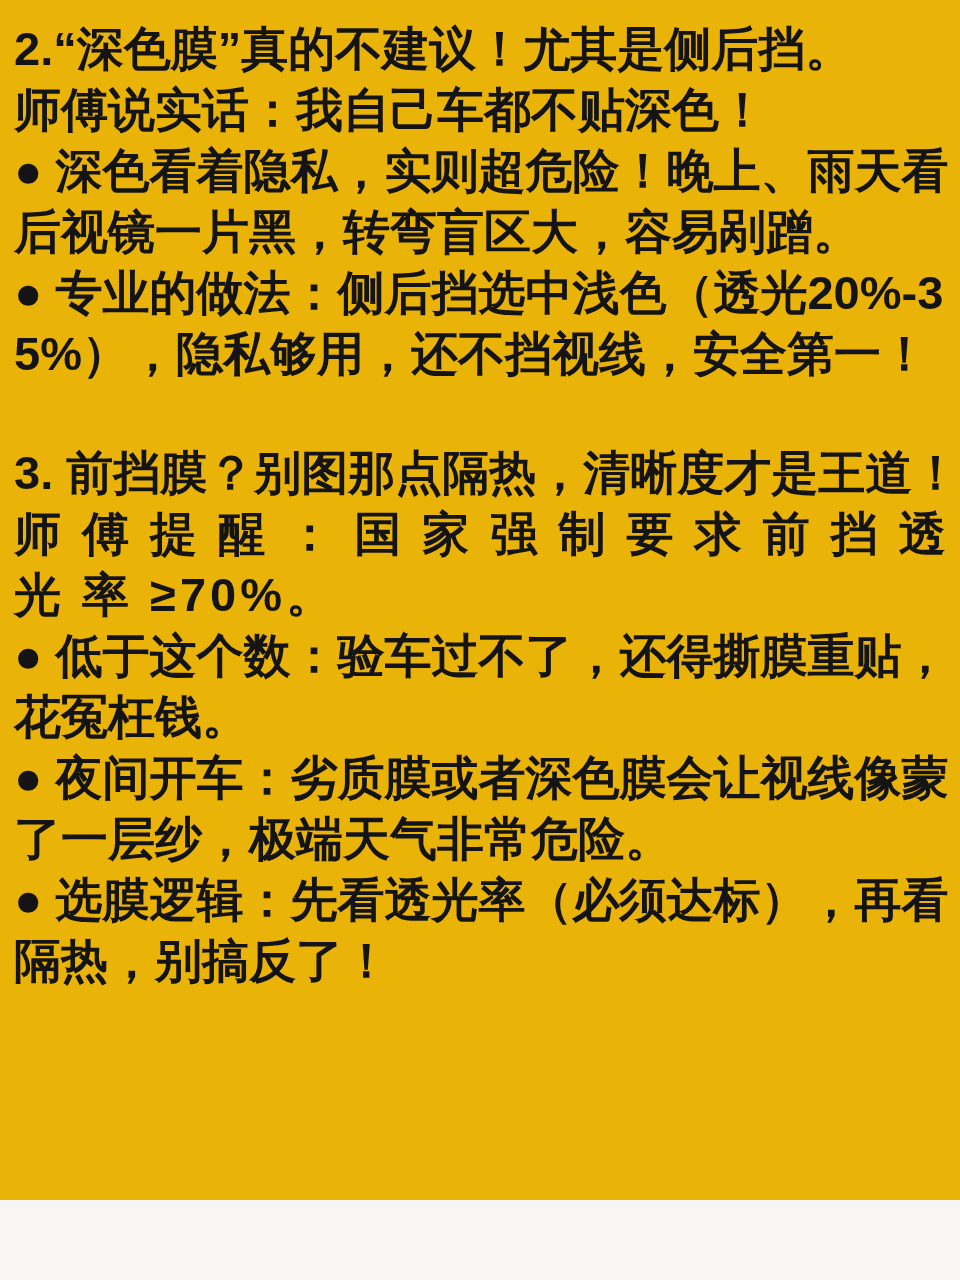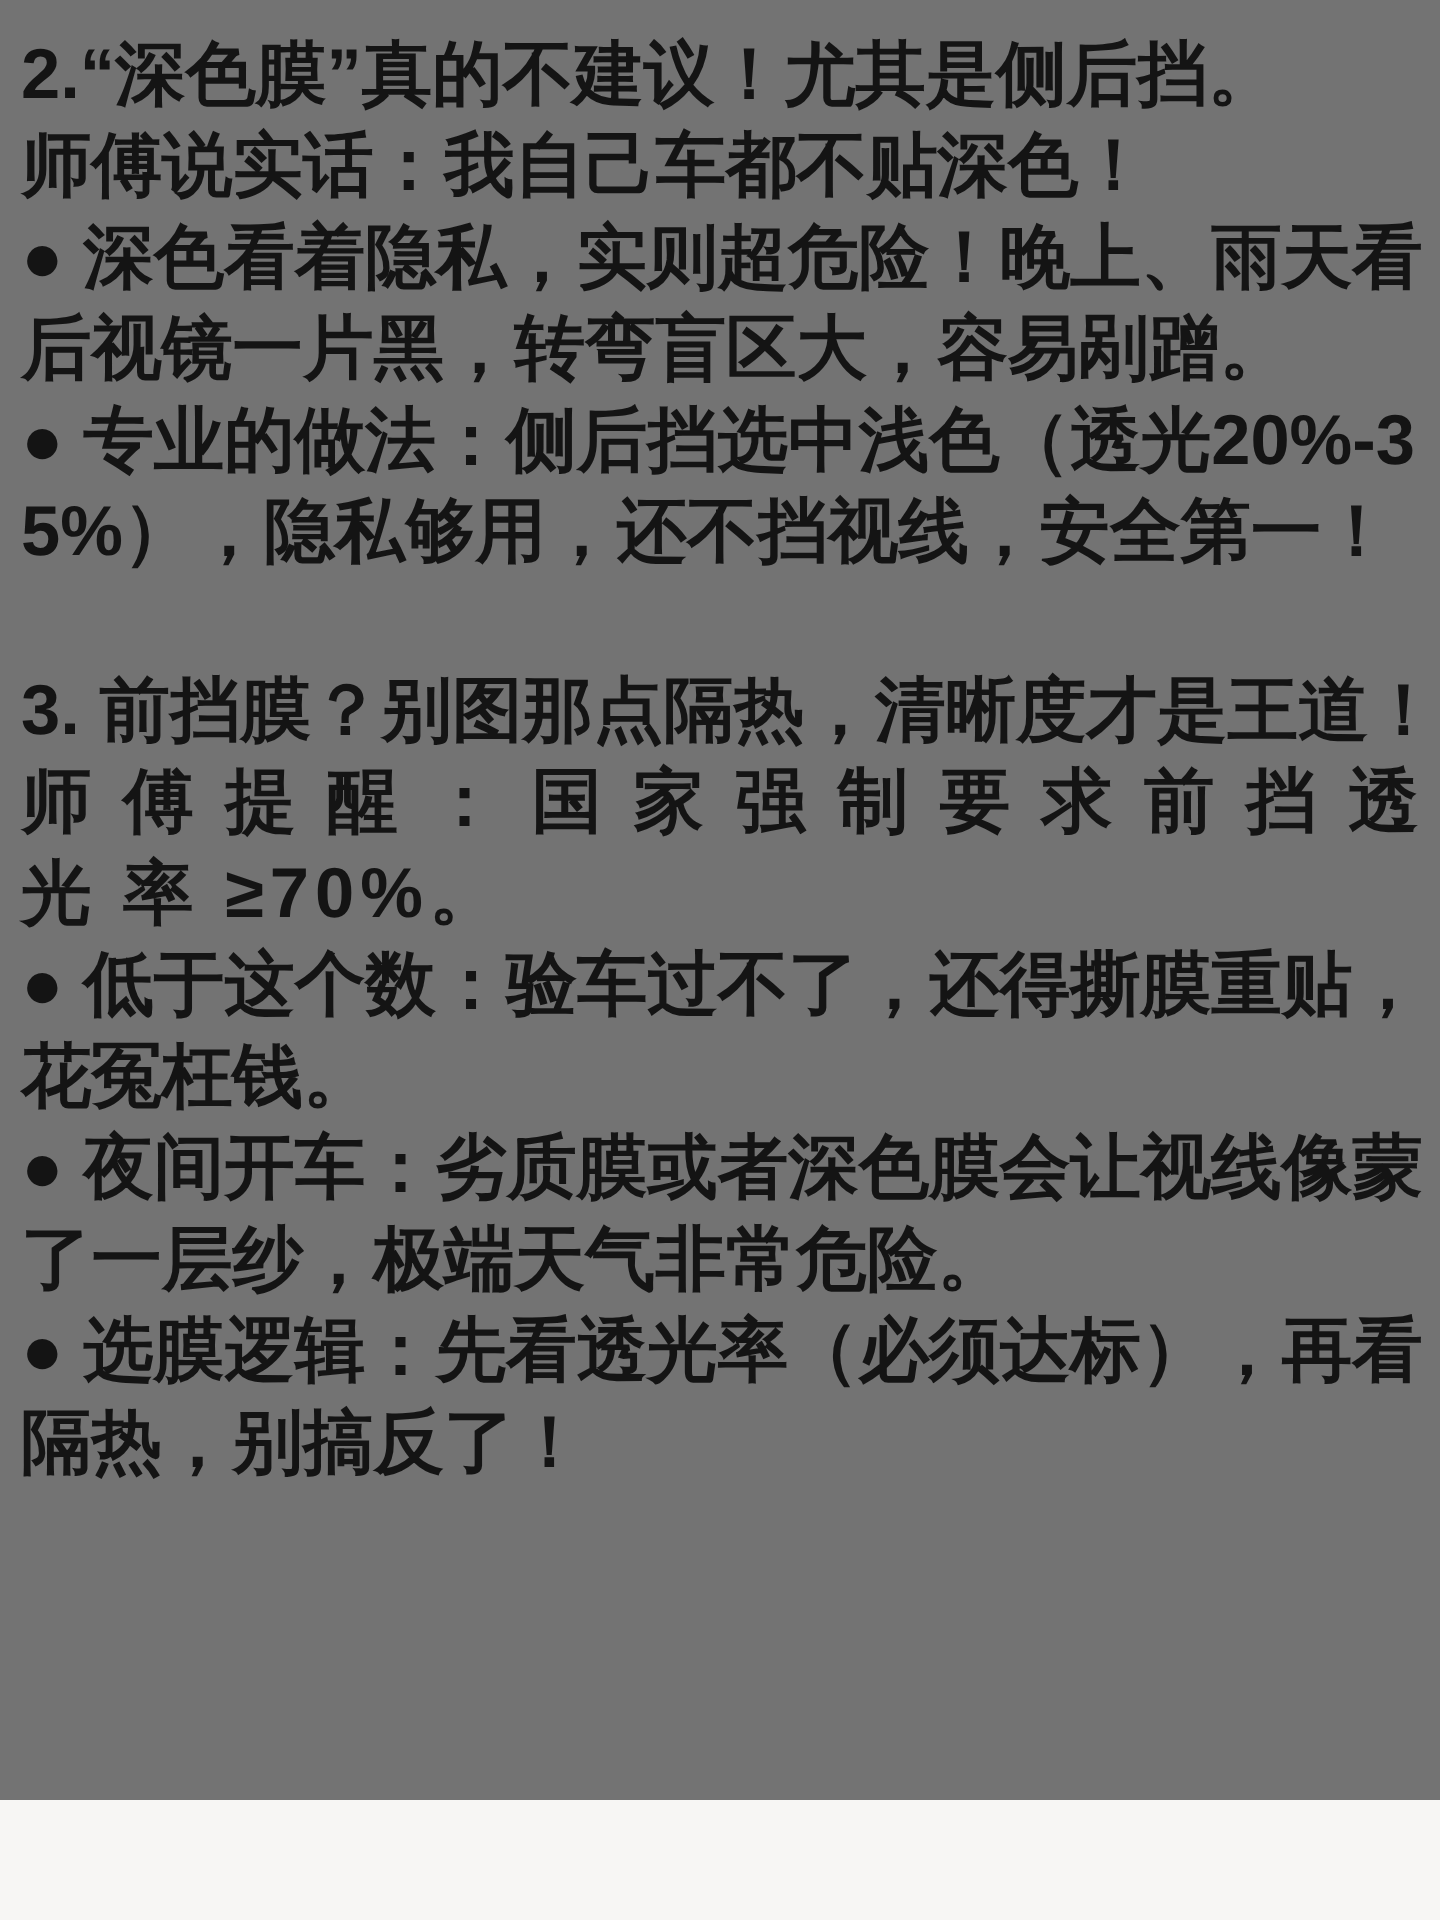--- a/index.html
+++ b/index.html
@@ -12,21 +12,21 @@
     height: 1280px;
     font-family: "Liberation Sans", "DejaVu Sans", sans-serif;
     color: #141414;
     overflow: hidden;
   }
   .page {
     box-sizing: border-box;
     width: 960px;
     height: 1200px;
     padding: 18px 0 16px 14px;
-    background: #737373;
+    background: #eab308;
   }
   .section {
     margin: 0;
   }
   .gap {
     height: 58px;
   }
   .para {
     font-size: 47px;
     line-height: 61px;

